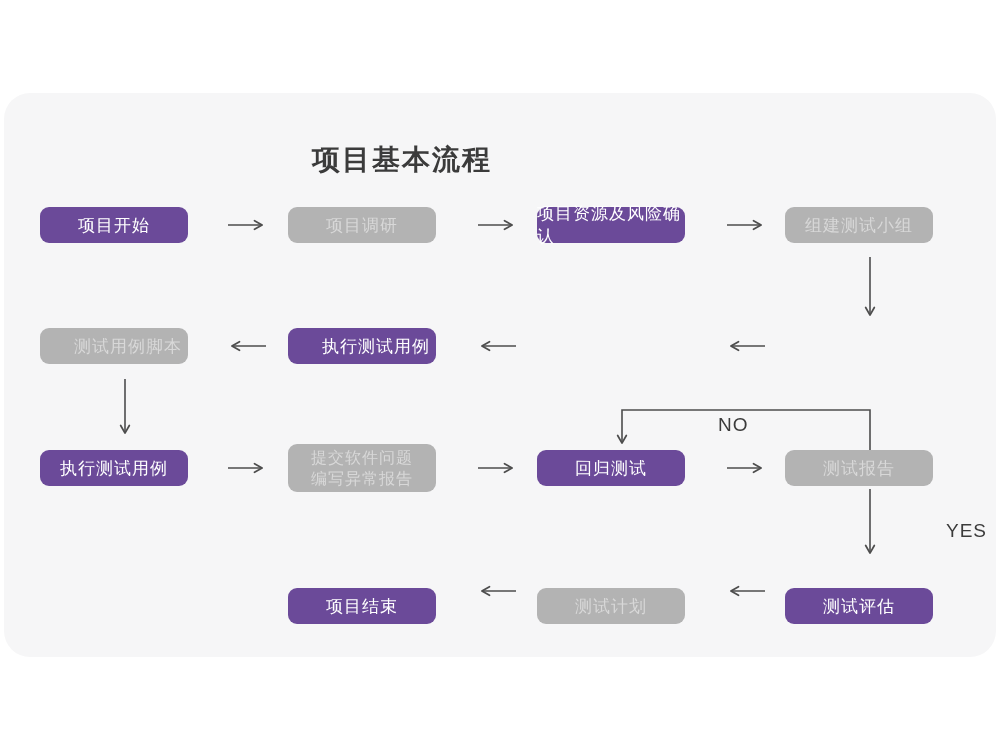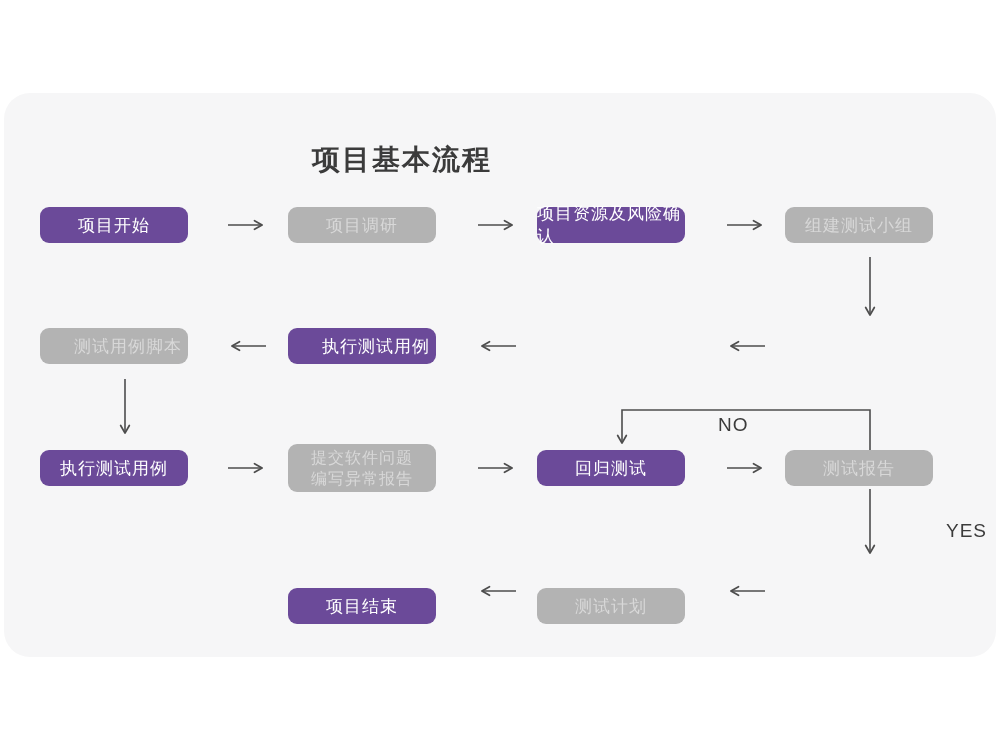--- a/index.html
+++ b/index.html
@@ -85,20 +85,21 @@
 
   <div class="node purple r2 c2">执行测试用例</div>
   <div class="node gray   r2 c1">测试用例脚本</div>
 
   <div class="node purple r3 c1">执行测试用例</div>
   <div class="node gray   tall c2">提交软件问题
 编写异常报告</div>
   <div class="node purple r3 c3">回归测试</div>
   <div class="node gray   r3 c4">测试报告</div>
 
+  <div class="node purple r4 c4">测试评估</div>
   <div class="node gray   r4 c3">测试计划</div>
   <div class="node purple r4 c2">项目结束</div>
 
   <svg class="arrows" viewBox="0 0 1000 750">
     <defs>
       <marker id="ah" viewBox="0 0 12 12" refX="8" refY="6" markerWidth="13" markerHeight="13" markerUnits="userSpaceOnUse" orient="auto">
         <path d="M2,2 L9,6 L2,10" fill="none" stroke="#4d4d4d" stroke-width="1.6" stroke-linecap="round" stroke-linejoin="round"></path>
       </marker>
     </defs>
     <g stroke="#4d4d4d" stroke-width="1.6" fill="none">

